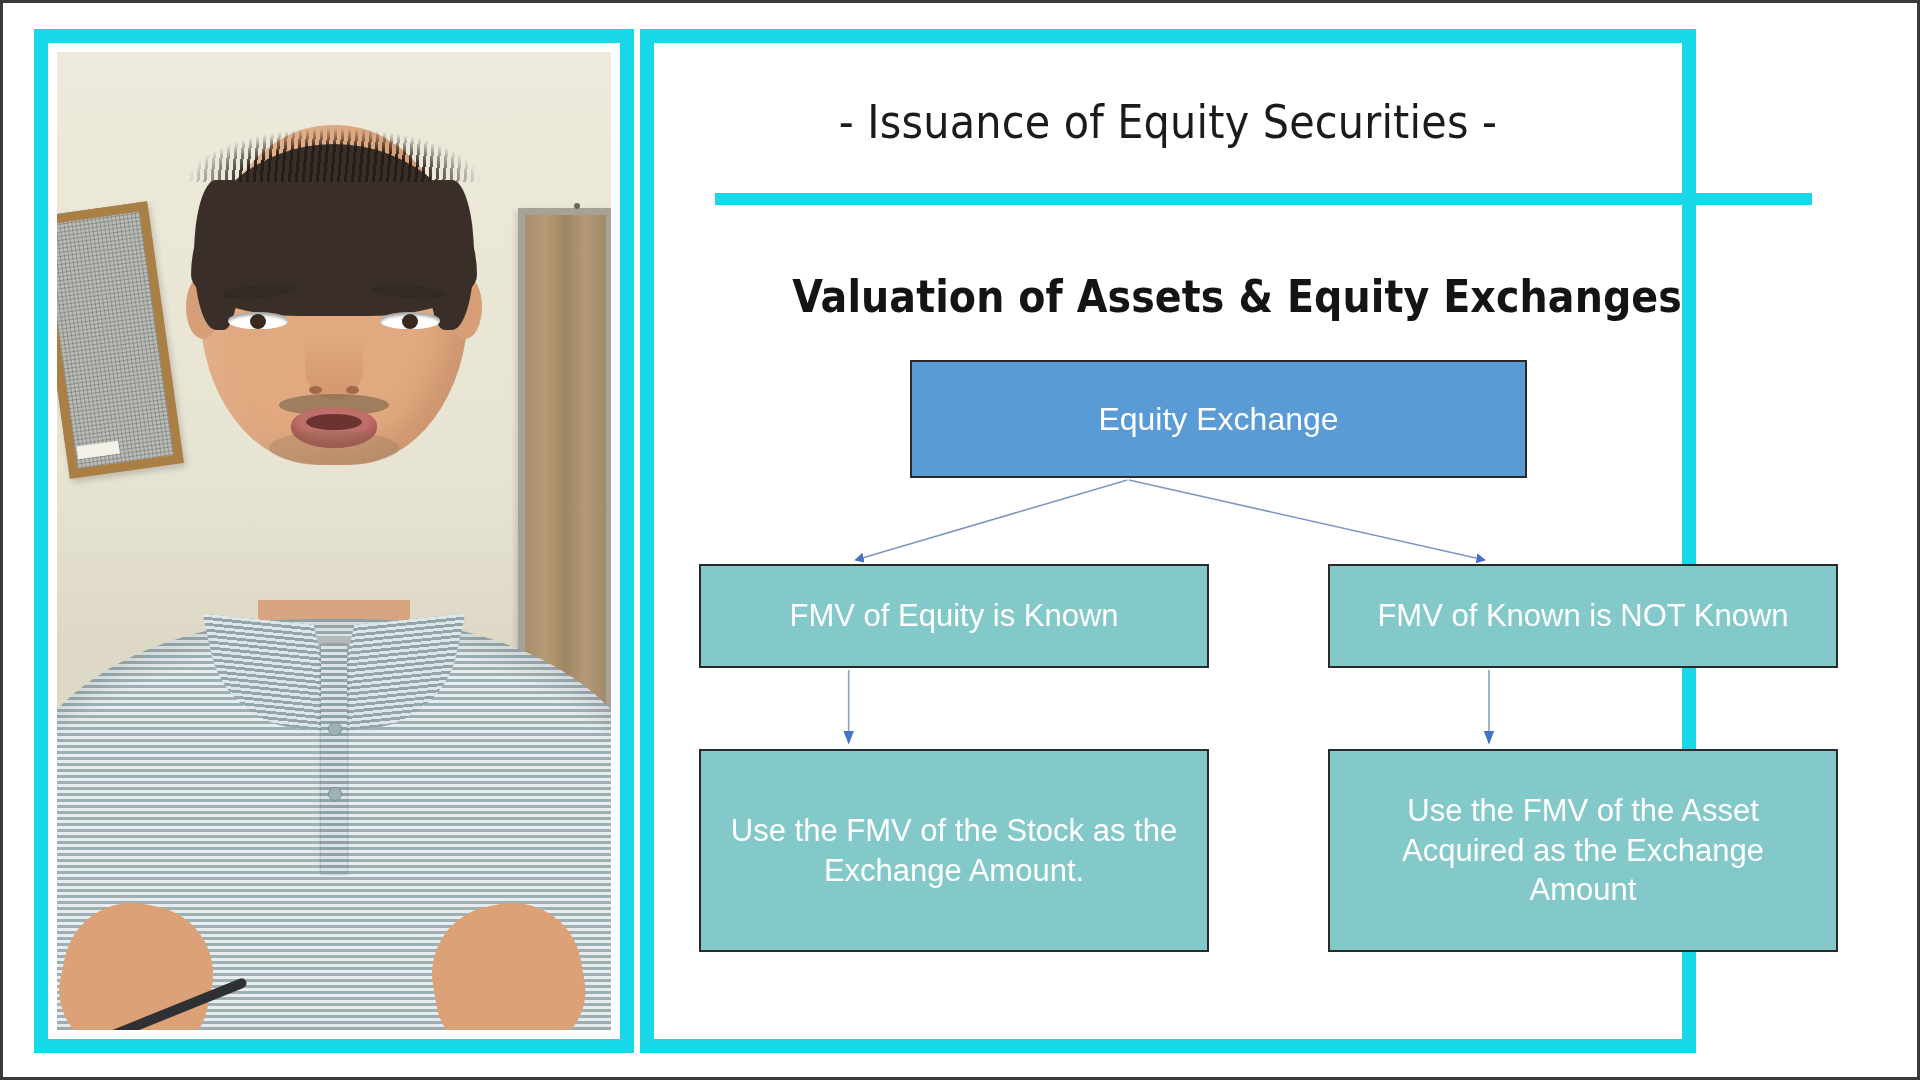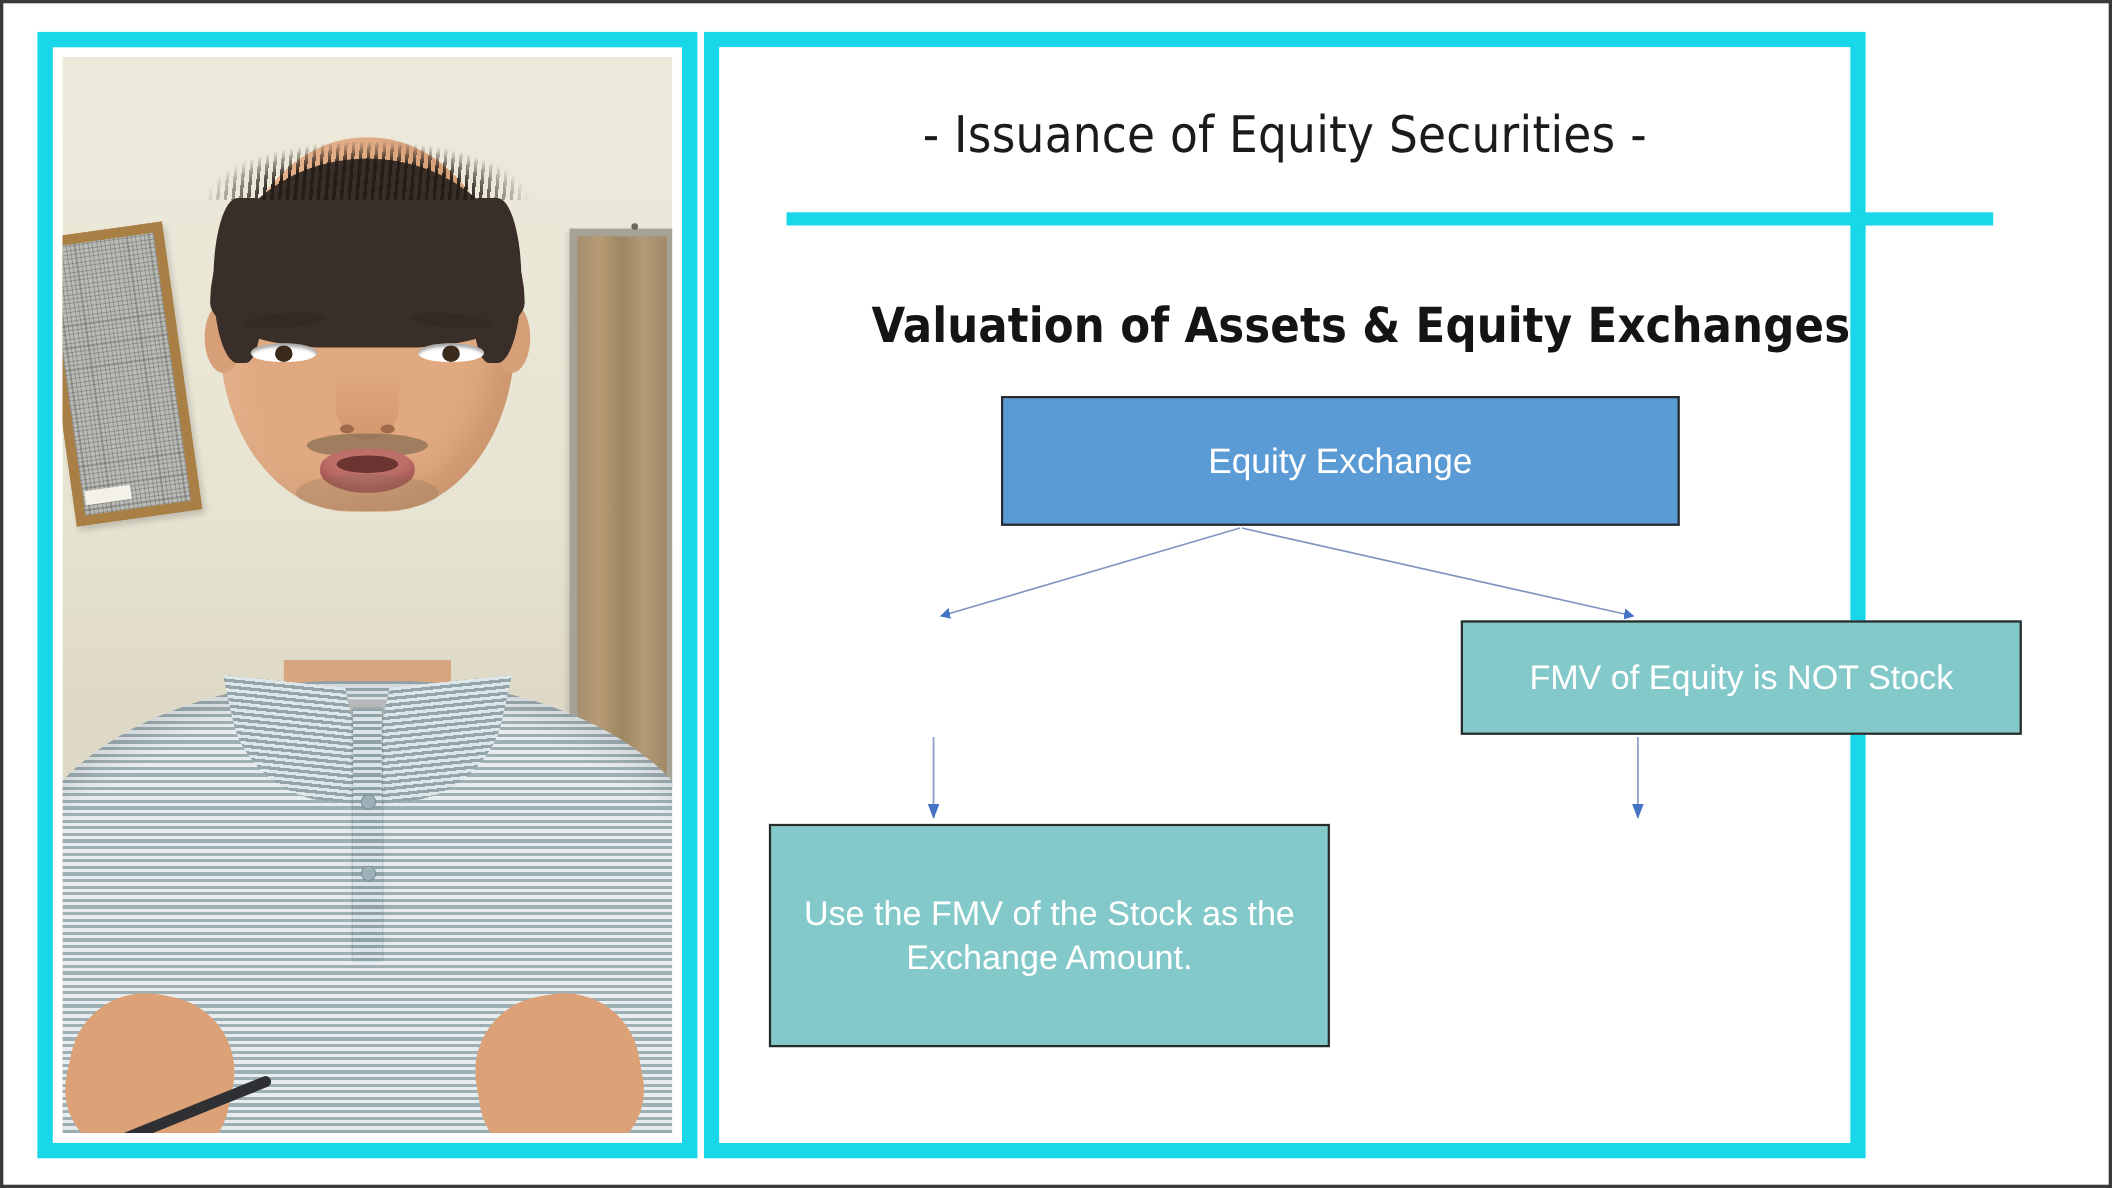--- a/index.html
+++ b/index.html
@@ -336,27 +336,33 @@
 
           <line x1="232" y1="627" x2="232" y2="700" stroke="#8fa3c8" stroke-width="2" marker-end="url(#ah)"></line>
 
           <line x1="995" y1="627" x2="995" y2="700" stroke="#8fa3c8" stroke-width="2" marker-end="url(#ah)"></line>
         </svg>
 
         <div class="node" id="node-root">
           <span class="node-text">Equity Exchange</span>
         </div>
 
+        <div class="node" id="node-known">
+          <span class="node-text">FMV of Equity is Known</span>
+        </div>
 
         <div class="node" id="node-not-known">
-          <span class="node-text">FMV of Equity is NOT Stock</span>
+          <span class="node-text">FMV of Known is NOT Known</span>
         </div>
 
         <div class="node" id="node-use-stock">
           <span class="node-text">Use the FMV of the Stock as the Exchange Amount.</span>
         </div>
 
+        <div class="node" id="node-use-asset">
+          <span class="node-text">Use the FMV of the Asset Acquired as the Exchange Amount</span>
+        </div>
 
       </div>
     </div>
   </div>
 
 </div>
 
 </body></html>

